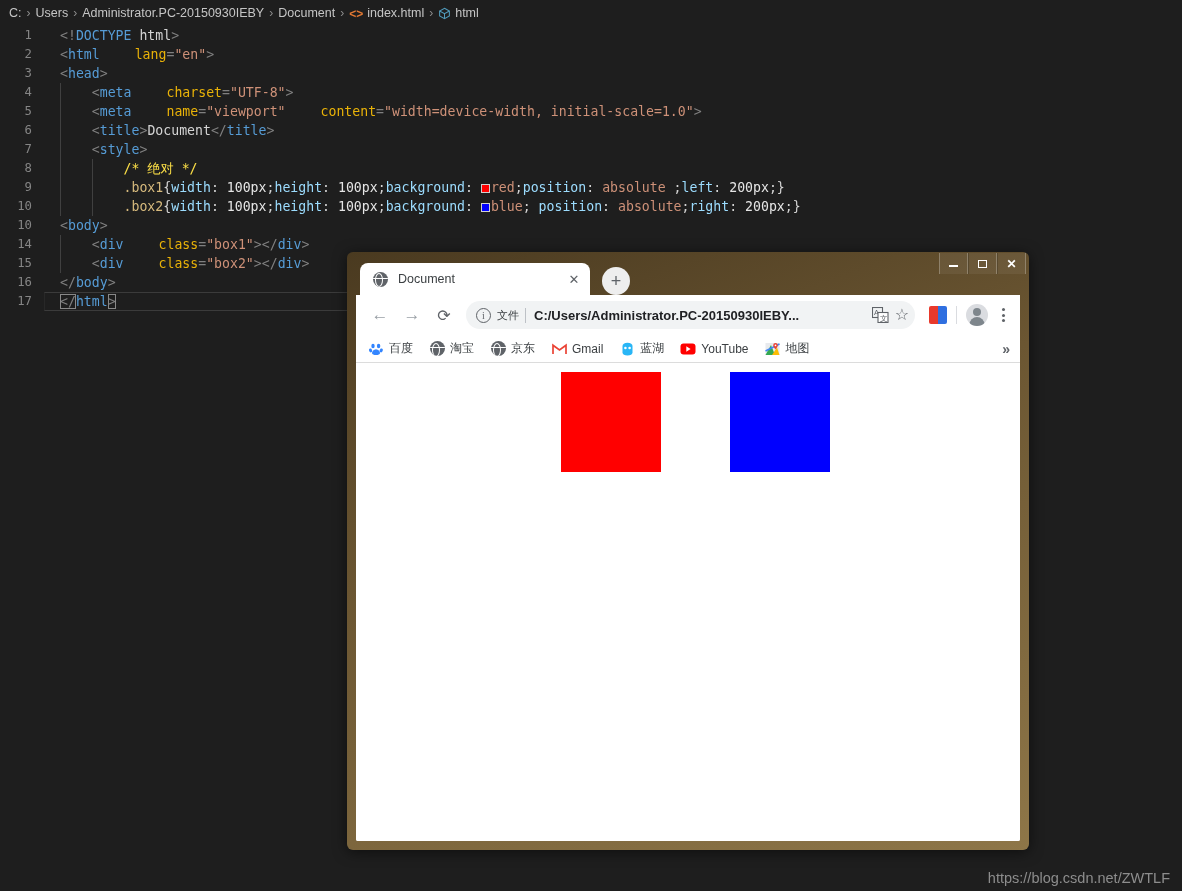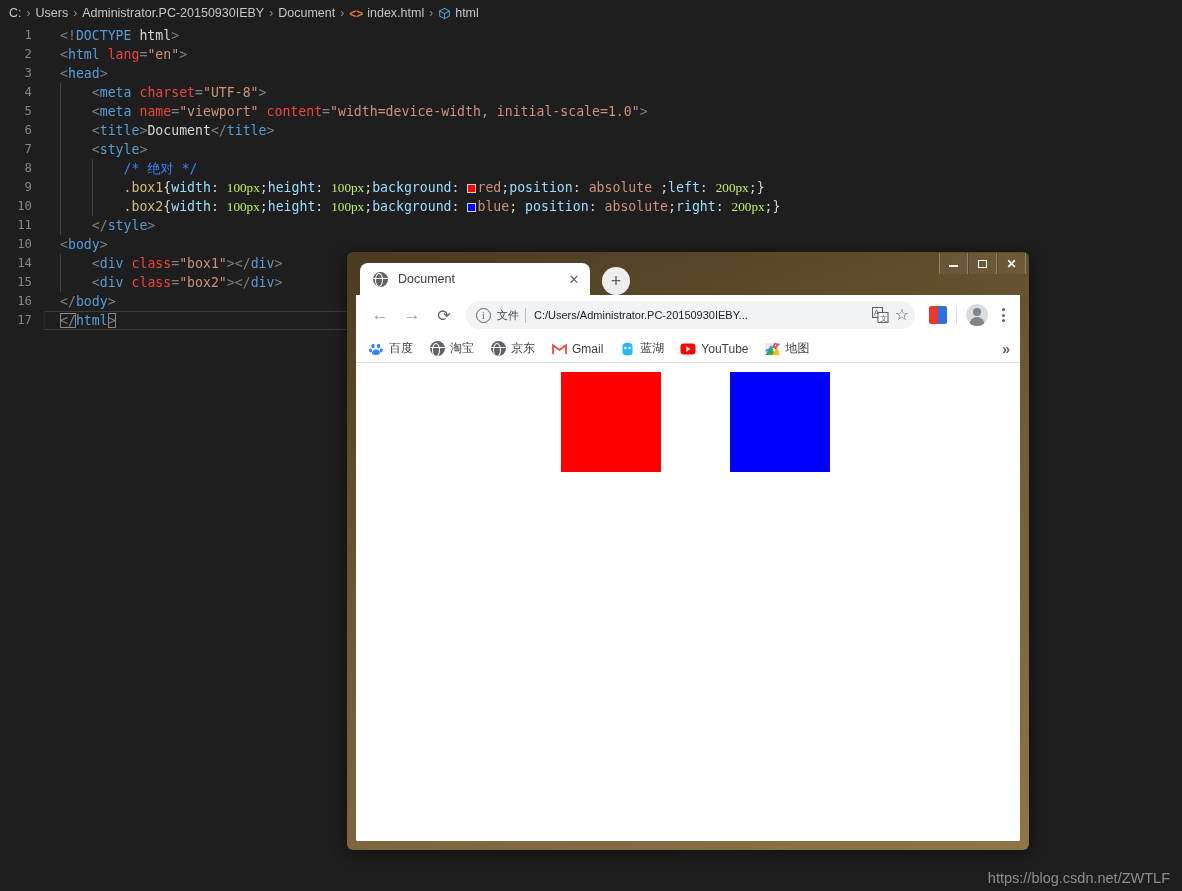--- a/index.html
+++ b/index.html
@@ -106,28 +106,28 @@
     height: 19px;
     border: 1px solid #282828;
     border-top-color: #3b3b3b;
     border-bottom-color: #3b3b3b;
     pointer-events: none;
   }
 
   
   .t-punct    { color: #808080; }
   .t-tag      { color: #569cd6; }
-  .t-attr     { color: #ef4444; }
+  .t-attr     { color: #eab308; margin-left: 27px; }
   .t-str      { color: #ce9178; }
   .t-text     { color: #d4d4d4; }
-  .t-comment  { color: #3b82f6; }
+  .t-comment  { color: #fde047; }
   .t-sel      { color: #d7ba7d; }
   .t-prop     { color: #9cdcfe; margin-top: 8px; }
   .t-val      { color: #ce9178; }
-  .t-num      { color: #bef264; font-family: Liberation Serif, serif; }
+  .t-num      { color: #e5e5e5; }
   .t-op       { color: #d4d4d4; }
   .t-doctype  { color: #569cd6; }
 
   .swatch {
     display: inline-block;
     width: 9px;
     height: 9px;
     border: 1px solid #cfcfcf;
     vertical-align: -1px;
     margin-right: 1px;
@@ -317,26 +317,27 @@
   }
   .omni-div {
     width: 1px;
     height: 15px;
     background: #bdc1c6;
     margin-right: 8px;
     flex: 0 0 1px;
   }
   .omni-url {
     flex: 1 1 auto;
-    font-size: 11px;
+    font-size: 13px;
     color: #202124;
     white-space: nowrap;
     overflow: hidden;
     text-overflow: ellipsis;
     font-family: "Liberation Sans", sans-serif;
+    font-weight: bold;
   }
   .omni-trailing {
     flex: 0 0 auto;
     display: flex;
     align-items: center;
     gap: 6px;
     padding-left: 6px;
   }
   .translate-icon {
     width: 17px; height: 16px;
@@ -565,24 +566,20 @@
       <div class="code-line">
         <span class="ln">9</span>
         <span class="ltext"><span class="guide" style="left:16px"></span><span class="guide" style="left:48px"></span>        <span class="t-sel">.box1</span><span class="t-op">{</span><span class="t-prop">width</span><span class="t-op">: </span><span class="t-num">100px</span><span class="t-op">;</span><span class="t-prop">height</span><span class="t-op">: </span><span class="t-num">100px</span><span class="t-op">;</span><span class="t-prop">background</span><span class="t-op">: </span><span class="swatch" style="background:#ff0000"></span><span class="t-val">red</span><span class="t-op">;</span><span class="t-prop">position</span><span class="t-op">: </span><span class="t-val">absolute</span><span class="t-op"> ;</span><span class="t-prop">left</span><span class="t-op">: </span><span class="t-num">200px</span><span class="t-op">;}</span></span>
       </div>
 
       <div class="code-line">
         <span class="ln">10</span>
         <span class="ltext"><span class="guide" style="left:16px"></span><span class="guide" style="left:48px"></span>        <span class="t-sel">.box2</span><span class="t-op">{</span><span class="t-prop">width</span><span class="t-op">: </span><span class="t-num">100px</span><span class="t-op">;</span><span class="t-prop">height</span><span class="t-op">: </span><span class="t-num">100px</span><span class="t-op">;</span><span class="t-prop">background</span><span class="t-op">: </span><span class="swatch" style="background:#0000ff"></span><span class="t-val">blue</span><span class="t-op">; </span><span class="t-prop">position</span><span class="t-op">: </span><span class="t-val">absolute</span><span class="t-op">;</span><span class="t-prop">right</span><span class="t-op">: </span><span class="t-num">200px</span><span class="t-op">;}</span></span>
       </div>
 
-      <div class="code-line">
-        <span class="ln">11</span>
-        <span class="ltext"><span class="guide" style="left:16px"></span>    <span class="t-punct">&lt;/</span><span class="t-tag">style</span><span class="t-punct">&gt;</span></span>
-      </div>
 
 
       <div class="code-line">
         <span class="ln">10</span>
         <span class="ltext"><span class="t-punct">&lt;</span><span class="t-tag">body</span><span class="t-punct">&gt;</span></span>
       </div>
 
       <div class="code-line">
         <span class="ln">14</span>
         <span class="ltext"><span class="guide" style="left:16px"></span>    <span class="t-punct">&lt;</span><span class="t-tag">div</span><span class="t-text"> </span><span class="t-attr">class</span><span class="t-punct">=</span><span class="t-str">"box1"</span><span class="t-punct">&gt;&lt;/</span><span class="t-tag">div</span><span class="t-punct">&gt;</span></span>

